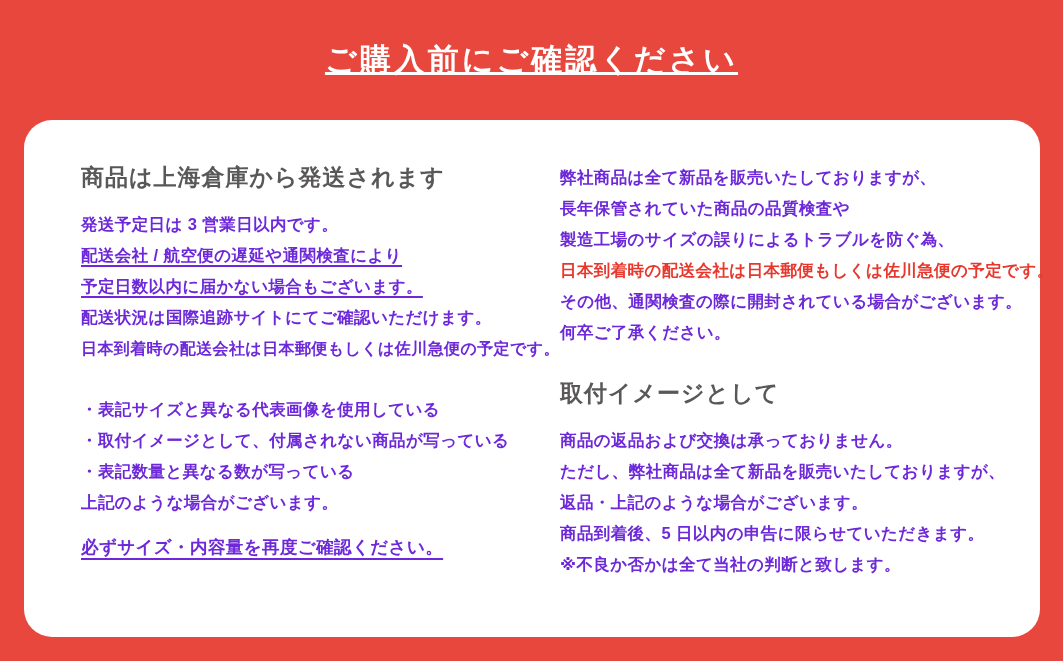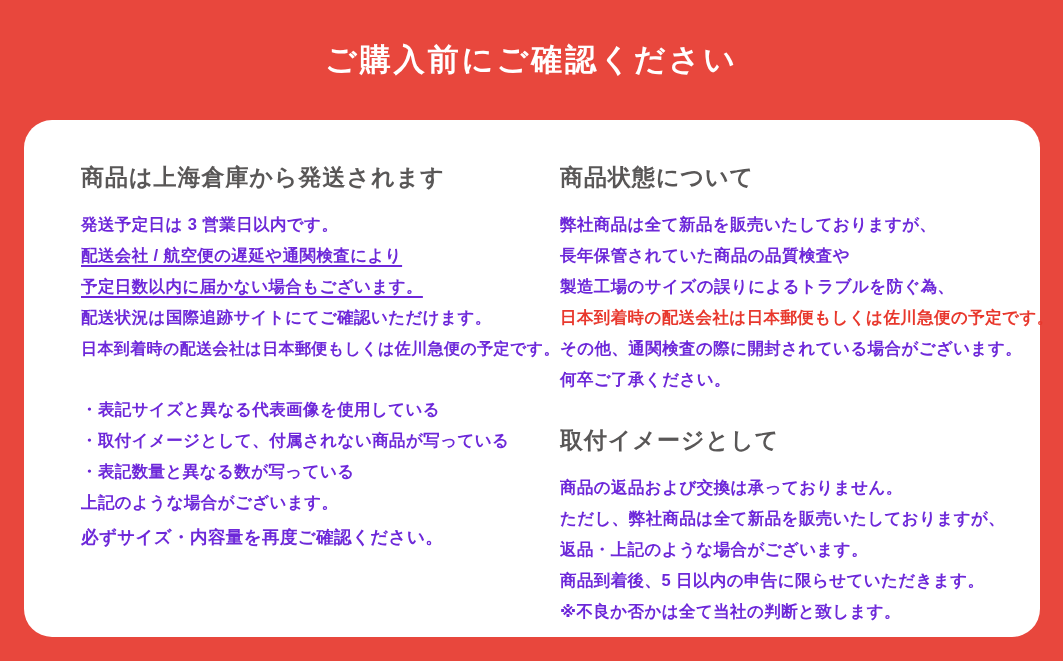--- a/index.html
+++ b/index.html
@@ -19,20 +19,21 @@
     display: flex;
     align-items: center;
     justify-content: center;
   }
   .banner h1 {
     margin: 0;
     color: #ffffff;
     font-size: 31px;
     font-weight: 700;
     letter-spacing: 3px;
+    text-decoration: underline;
   }
   .card {
     position: absolute;
     left: 24px;
     top: 120px;
     width: 1016px;
     height: 517px;
     background: #ffffff;
     border-radius: 28px;
     box-sizing: border-box;
@@ -75,21 +76,22 @@
   .line.small {
     font-size: 16px;
   }
   .line.red {
     color: #e8382d;
     font-weight: 700;
   }
   .line.bold-underline {
     font-size: 17.5px;
     font-weight: 700;
-    margin-top: 4px;
+    margin-top: 14px;
+    text-decoration: underline;
     text-decoration-thickness: 2px;
     text-underline-offset: 5px;
   }
 </style>
 </head>
 <body>
 
 <div class="banner">
   <h1>ご購入前にご確認ください</h1>
 </div>
@@ -113,21 +115,20 @@
       <p class="line">・表記数量と異なる数が写っている</p>
       <p class="line">上記のような場合がございます。</p>
       <p class="line bold-underline">必ずサイズ・内容量を再度ご確認ください。</p>
     </section>
 
   </div>
 
   <div class="col">
 
     <section>
-      <h2>商品状態について</h2>
       <p class="line">弊社商品は全て新品を販売いたしておりますが、</p>
       <p class="line">長年保管されていた商品の品質検査や</p>
       <p class="line">製造工場のサイズの誤りによるトラブルを防ぐ為、</p>
       <p class="line red">日本到着時の配送会社は日本郵便もしくは佐川急便の予定です。</p>
       <p class="line">その他、通関検査の際に開封されている場合がございます。</p>
       <p class="line">何卒ご了承ください。</p>
     </section>
 
     <section>
       <h2>取付イメージとして</h2>

